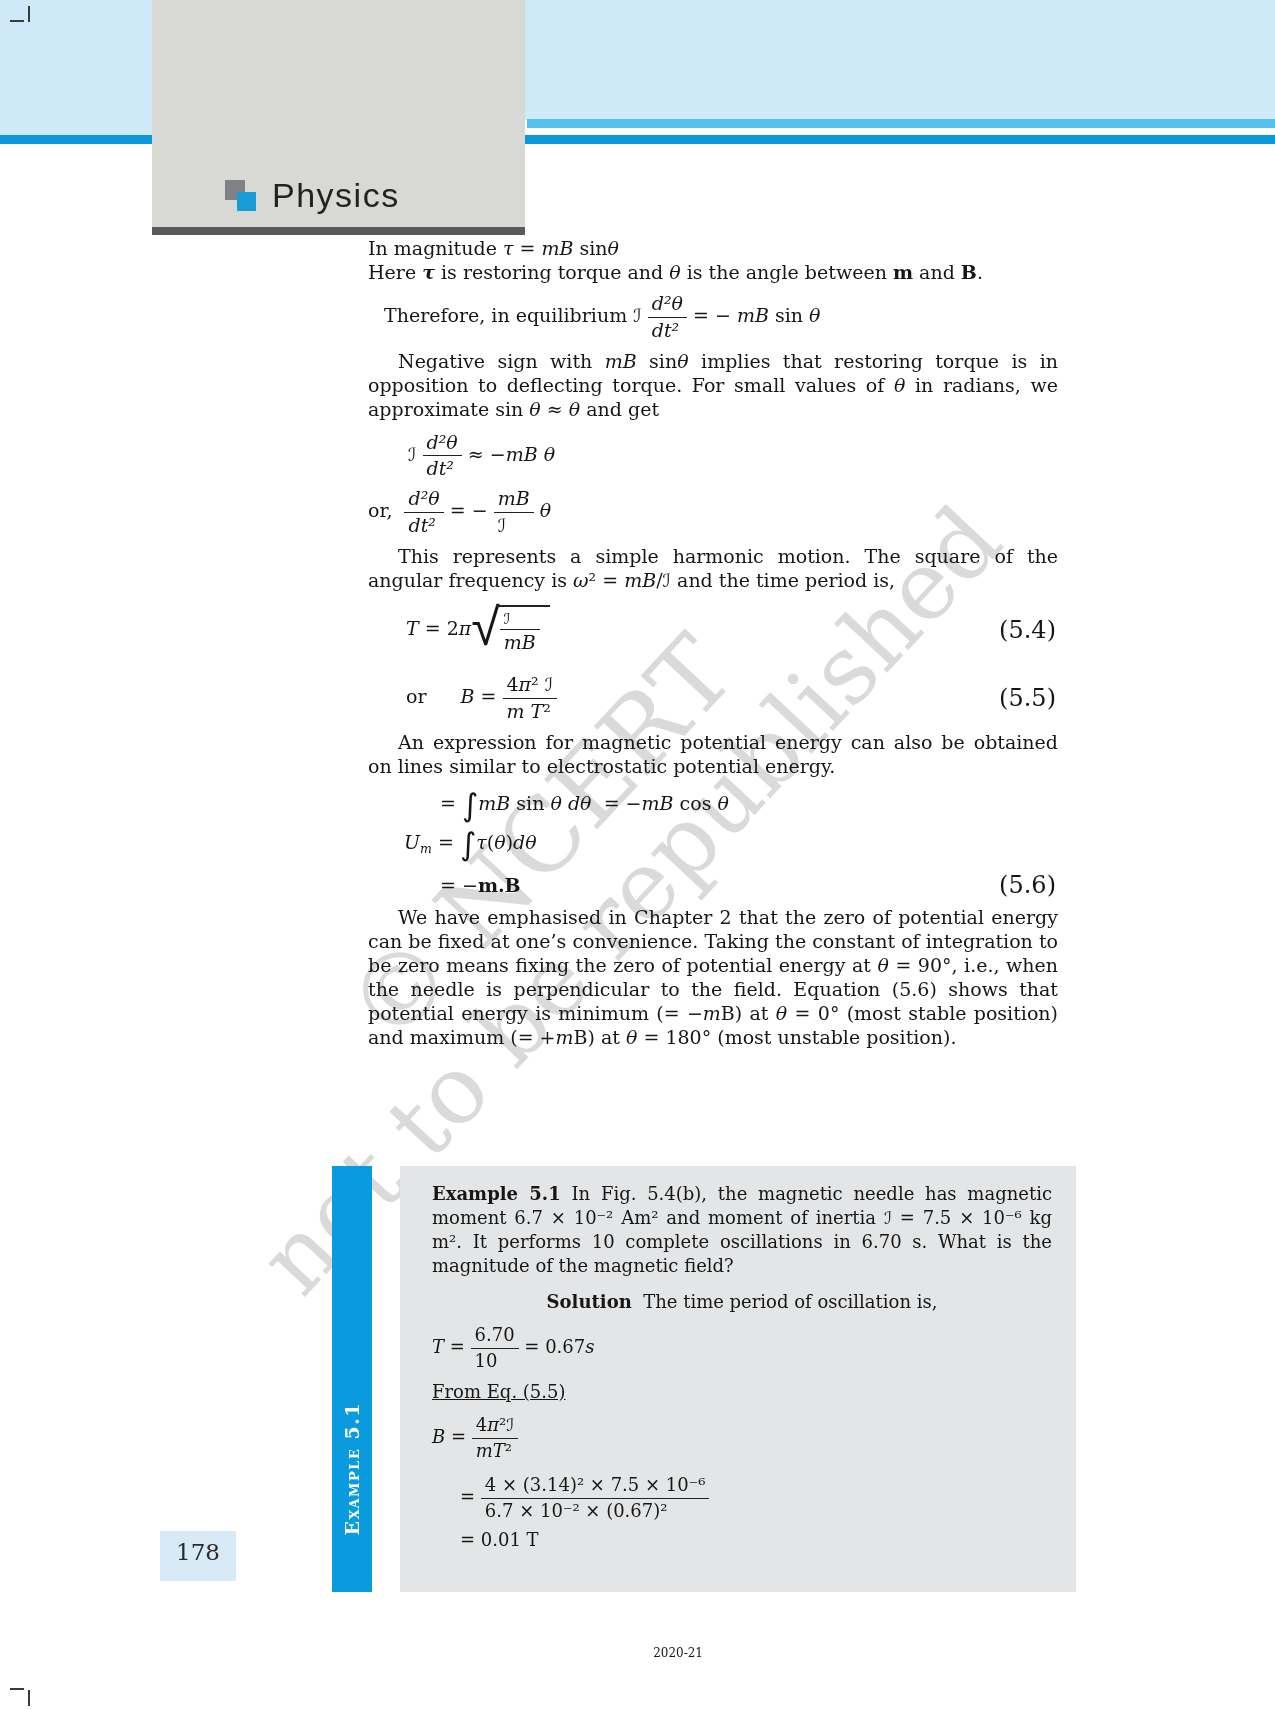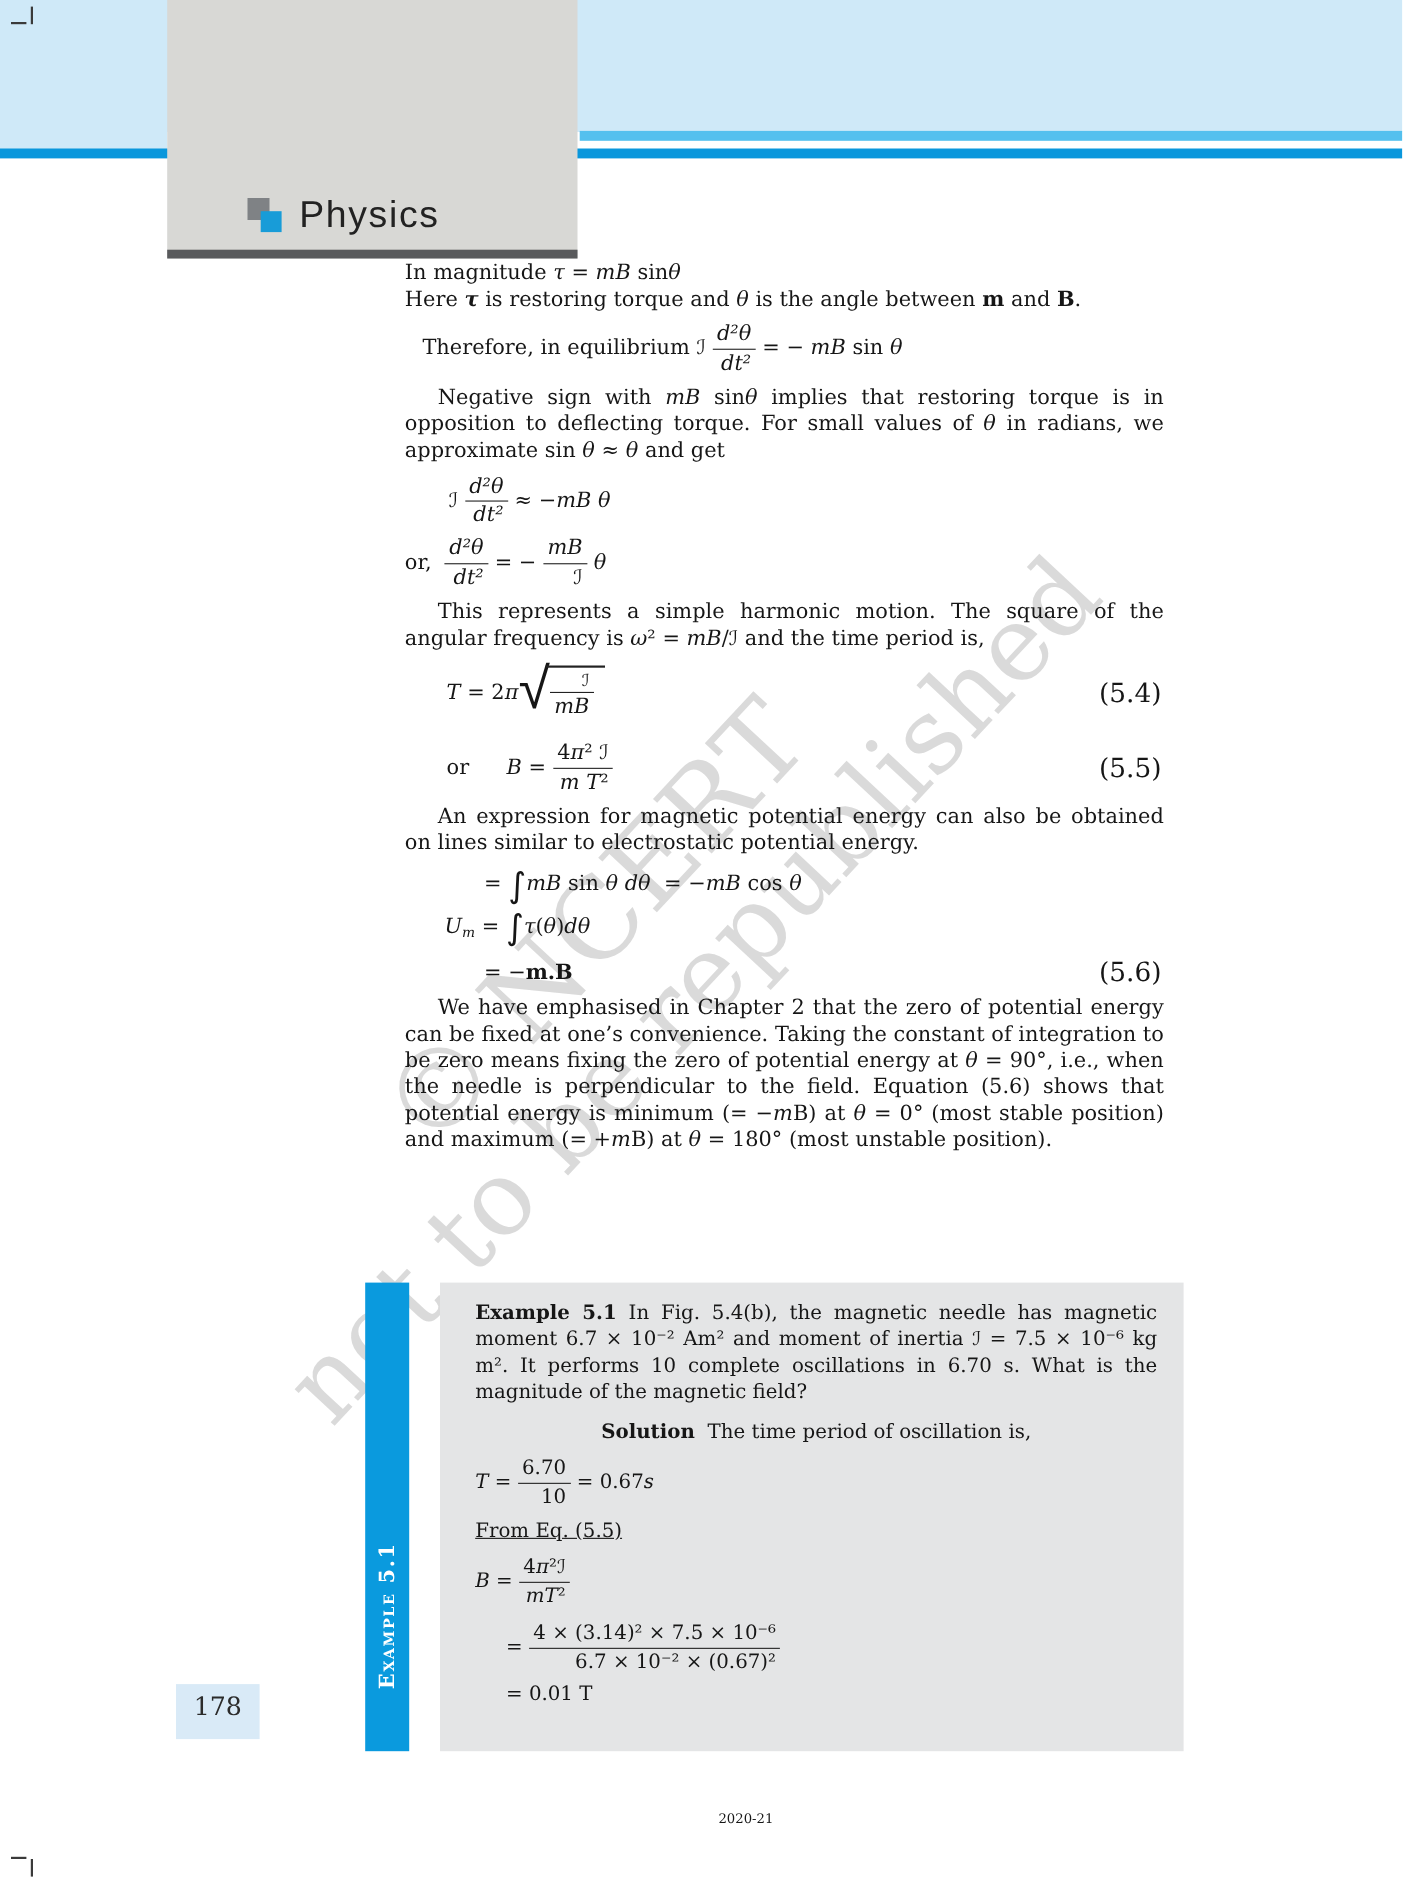--- a/index.html
+++ b/index.html
@@ -36,21 +36,21 @@
   
   .r-n{}
   .r-i{font-style:italic;}
   .r-b{font-weight:bold;}
   .r-bi{font-weight:bold;font-style:italic;}
   .r-scr{font-family:"DejaVu Sans",sans-serif;font-style:italic;font-size:95%;}
   .r-sub{font-size:66%;font-style:italic;vertical-align:-4px;}
   .r-int{font-family:"DejaVu Sans",sans-serif;font-size:165%;vertical-align:-6px;line-height:1;}
 
   
-  .frac{display:inline-block;vertical-align:middle;text-align:right;line-height:1.25;}
+  .frac{display:inline-block;vertical-align:middle;text-align:left;line-height:1.25;}
   .fnum{display:block;border-bottom:1.6px solid #222;padding:0 4px 1px;}
   .fden{display:block;padding:1px 4px 0;}
   .fraci{font-style:italic;}
   .fr-i{font-style:italic;}
 
   
   .sqrt{display:inline-flex;align-items:flex-start;vertical-align:middle;}
   .rad{font-size:52px;line-height:44px;margin-right:-4px;font-family:"DejaVu Sans",sans-serif;font-weight:200;}
   .rbody{display:inline-block;border-top:2px solid #222;padding:3px 10px 0 4px;}
   .rootfrac .fnum{font-size:15px;}

